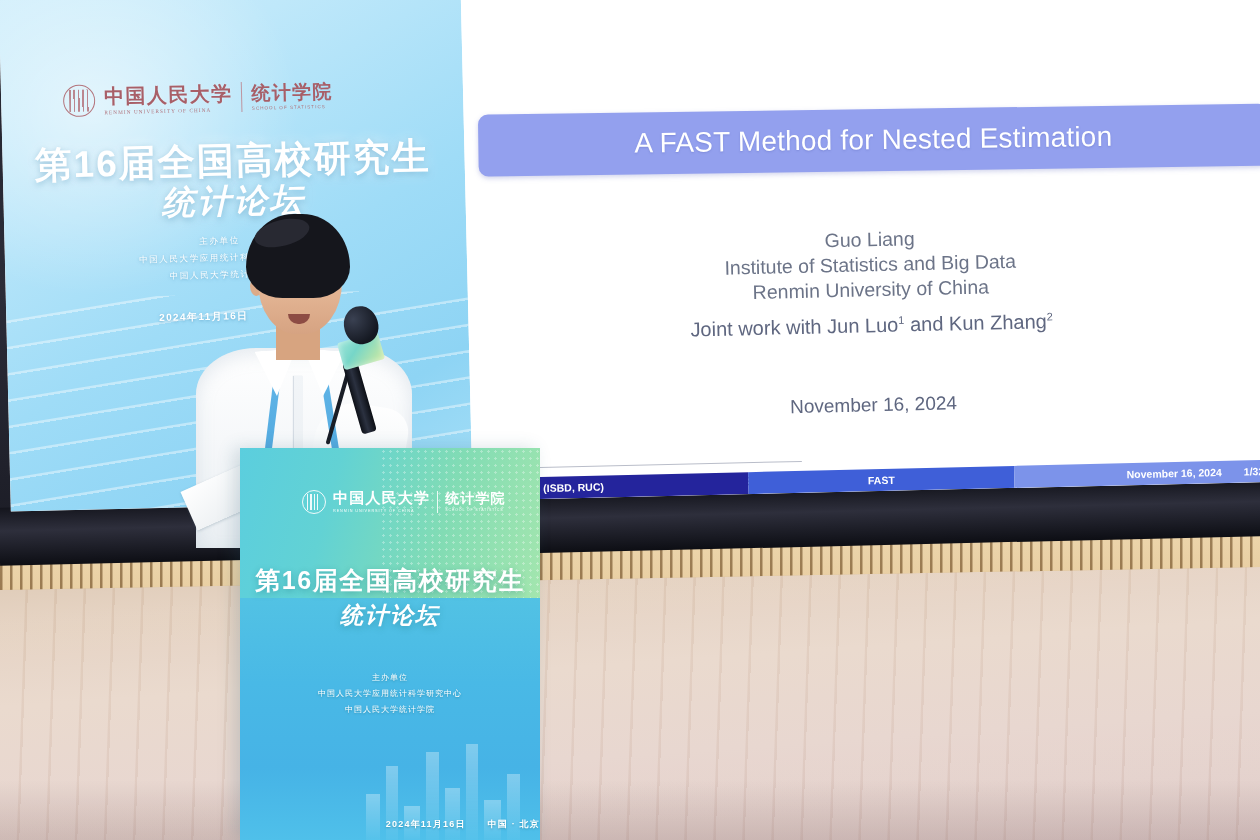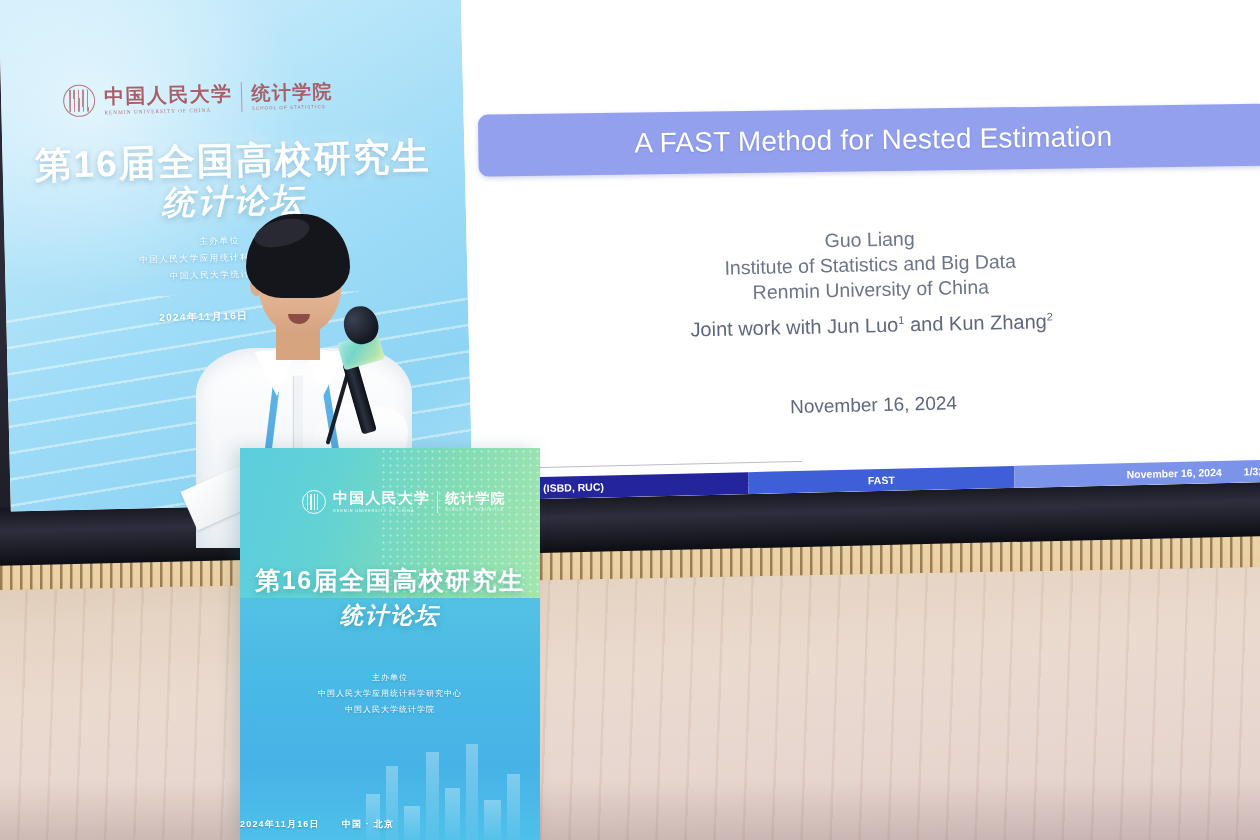--- a/index.html
+++ b/index.html
@@ -330,21 +330,21 @@
     font-family:"Liberation Serif",serif;font-style:italic;
     font-size:23px;font-weight:bold;color:#fff;letter-spacing:2px;
     text-shadow:0 2px 6px rgba(30,120,130,.45);
   }
   .p-host{
     position:absolute;left:0;top:222px;width:300px;text-align:center;
     color:#fff;font-size:8px;line-height:16px;letter-spacing:1px;
     text-shadow:0 1px 2px rgba(30,110,130,.5);
   }
   .p-bottom{
-    position:absolute;left:0;top:370px;width:300px;text-align:left;
+    position:absolute;left:0;top:370px;width:300px;text-align:right;
     color:#fff;font-size:9px;font-weight:bold;letter-spacing:1.2px;
     text-shadow:0 1px 2px rgba(30,110,130,.5);
   }
   .p-bottom .city{margin-left:22px;}
 </style>
 </head>
 <body>
 
 <div id="stage">
 

